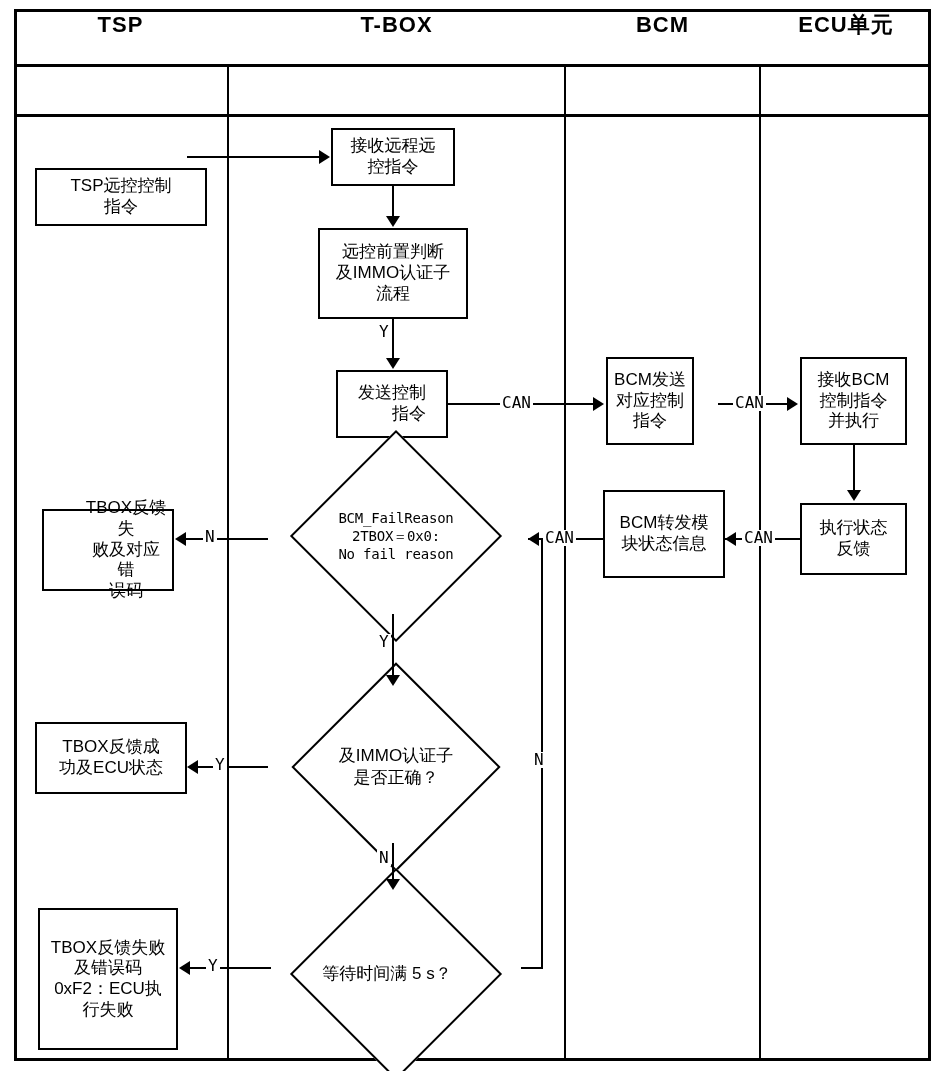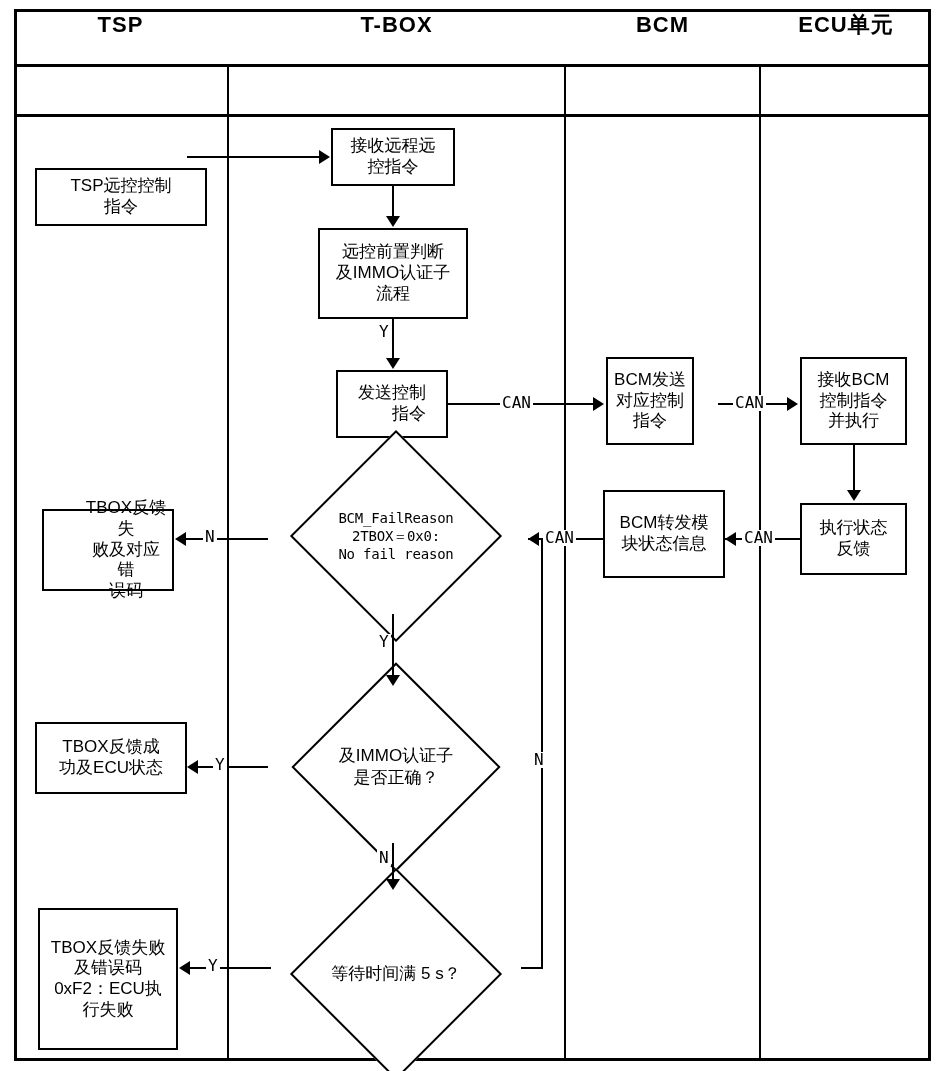--- a/index.html
+++ b/index.html
@@ -171,21 +171,21 @@
     <div class="diamond-shape" style="width:148px; height:148px;"></div>
     <div class="diamond-text">及IMMO认证子
 是否正确？</div>
   </div>
 
   <div class="node" style="left:35px; top:722px; width:152px; height:72px;">TBOX反馈成
 功及ECU状态</div>
 
   <div class="diamond-wrap" style="left:255px; top:893px; width:282px; height:162px;">
     <div class="diamond-shape" style="width:150px; height:150px;"></div>
-    <div class="diamond-text" style="width:260px; left:11px;">等待时间满 5 s？</div>
+    <div class="diamond-text" style="width:260px; left:2px;">等待时间满 5 s？</div>
   </div>
 
   <div class="node" style="left:38px; top:908px; width:140px; height:142px;text-align:center;">TBOX反馈失败
 及错误码
 0xF2：ECU执
 行失败</div>
 
   <div class="ln h" style="left:187px; top:156px; width:133px;"></div>
   <div class="arrow right" style="left:319px; top:150px;"></div>
 

